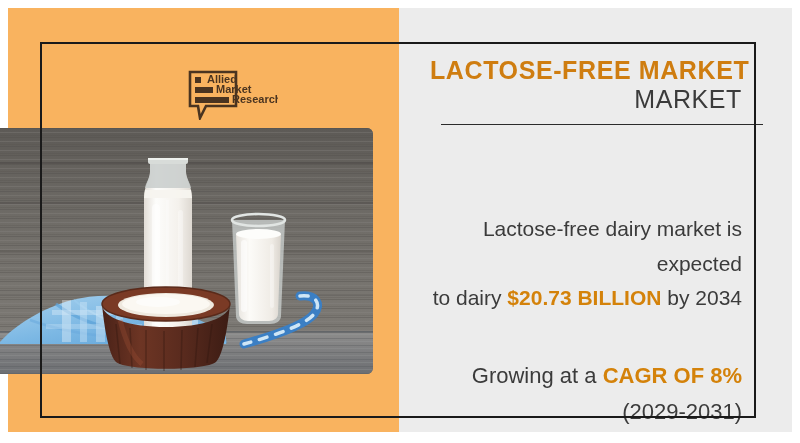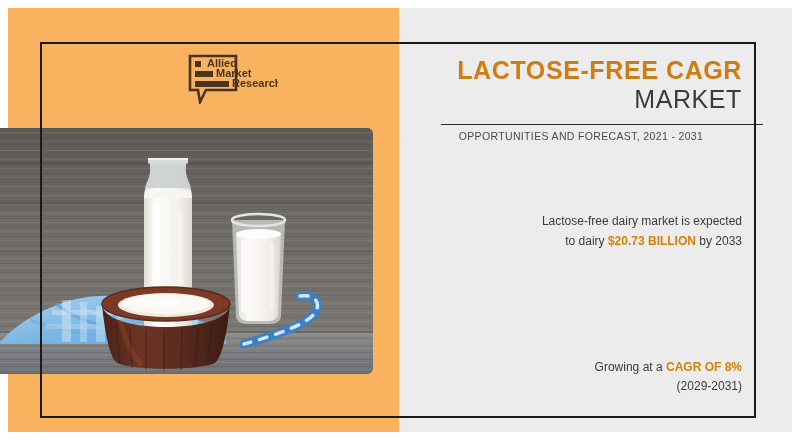--- a/index.html
+++ b/index.html
@@ -27,21 +27,21 @@
     position:absolute;
     left:32px; top:34px;
     width:716px; height:376px;
     border:2px solid #1a1a1a;
     box-sizing:border-box;
     pointer-events:none;
   }
   
   .logo{
     position:absolute;
-    left:178px; top:44px;
+    left:178px; top:60px;
     width:92px; height:52px;
   }
   .logo svg{display:block;}
   
   .photo{
     position:absolute;
     left:-8px; top:120px;
     width:373px; height:246px;
     border-radius:0 6px 6px 0;
     overflow:hidden;
@@ -89,34 +89,34 @@
     text-align:center;
     font-size:10.5px;
     letter-spacing:0.35px;
     color:#4a4a4a;
   }
   .stat-line{
     position:absolute;
     right:50px; top:204px;
     width:322px;
     text-align:right;
-    font-size:12px;
+    font-size:21px;
     color:#3b3b3b;
     line-height:1.65;
   }
   .stat-line .accent{
     color:#d4820a;
     font-weight:bold;
   }
   .cagr-line{
     position:absolute;
     right:50px; top:350px;
     width:322px;
     text-align:right;
-    font-size:12px;
+    font-size:22px;
     color:#3b3b3b;
     line-height:1.62;
   }
   .cagr-line .accent{
     color:#d4820a;
     font-weight:bold;
   }
 </style>
 </head>
 <body>
@@ -295,31 +295,30 @@
         </g>
 
         <rect x="0" y="0" width="373" height="246" fill="none"></rect>
       </svg>
     </div>
   </div>
 
   <div class="right-col">
 
     <div class="title-block">
-      <div class="title-main">LACTOSE-FREE CAGR</div>
+      <div class="title-main">LACTOSE-FREE MARKET</div>
       <div class="title-sub">MARKET</div>
     </div>
 
     <div class="rule"></div>
 
-    <div class="forecast">OPPORTUNITIES AND FORECAST, 2021 - 2031</div>
 
     <div class="stat-line">
       <span>Lactose-free dairy market is expected</span><br>
-      <span>to dairy </span><span class="accent">$20.73 BILLION</span><span> by 2033</span>
+      <span>to dairy </span><span class="accent">$20.73 BILLION</span><span> by 2034</span>
     </div>
 
     <div class="cagr-line">
       <span>Growing at a </span><span class="accent">CAGR OF 8%</span><br>
       <span>(2029-2031)</span>
     </div>
   </div>
 
   <div class="frame"></div>
 

